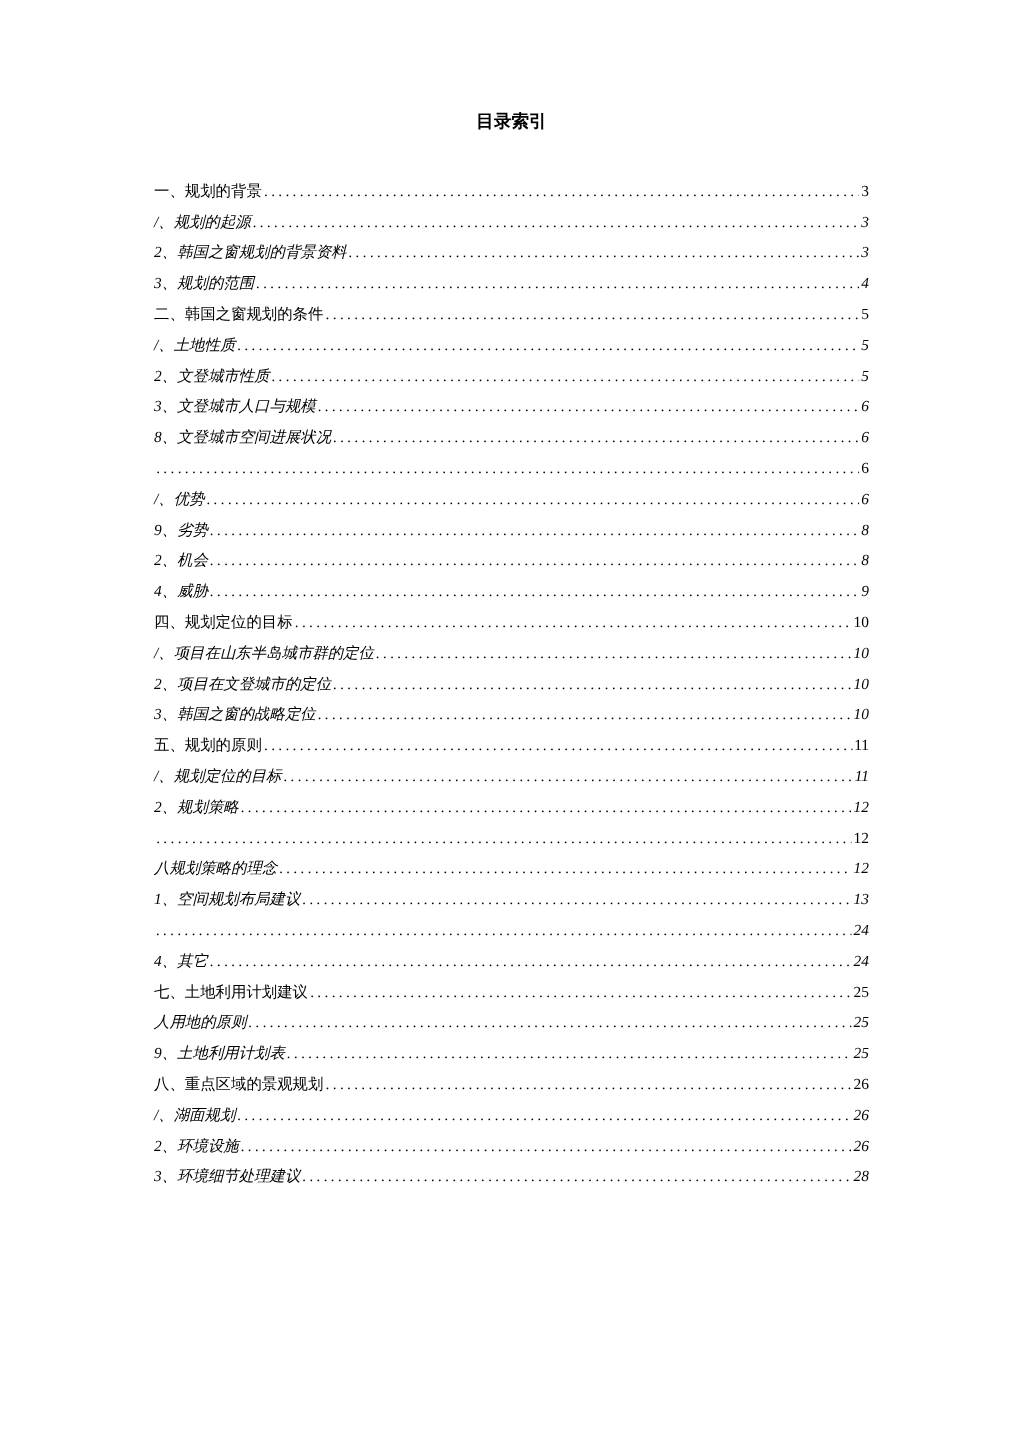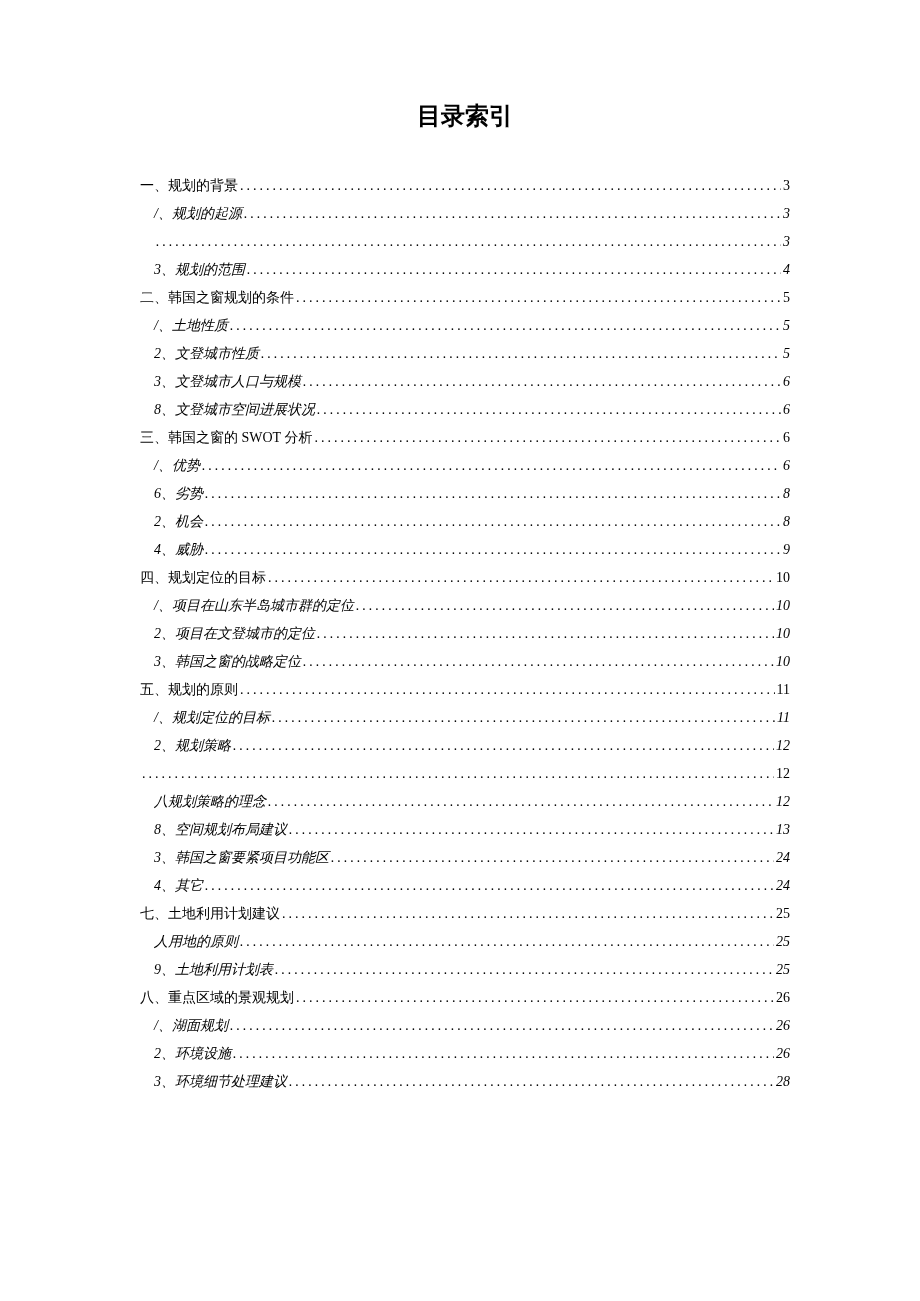--- a/index.html
+++ b/index.html
@@ -9,39 +9,38 @@
     }
     body {
       background: #ffffff;
       font-family: "SimSun", "宋体", serif;
       width: 920px;
       height: 1301px;
       padding: 100px 130px 60px 140px;
     }
     .title {
       text-align: center;
-      font-size: 24px;
+      font-size: 16px;
       font-weight: bold;
       margin-bottom: 40px;
       color: #000;
     }
     .toc-entry {
       display: flex;
       align-items: baseline;
       font-size: 14px;
       line-height: 2.0;
       color: #000;
       white-space: nowrap;
     }
     .toc-entry.level1 {
       margin-left: 0;
       font-style: normal;
     }
     .toc-entry.level2 {
-      margin-left: 14px;
       font-style: italic;
     }
     .toc-entry .label {
       flex-shrink: 0;
     }
     .toc-entry .dots {
       flex: 1;
       overflow: hidden;
       letter-spacing: 3px;
       color: #000;
@@ -62,20 +61,21 @@
       <span class="label">一、规划的背景</span>
       <span class="dots">........................................................................................................................................................................................................</span>
       <span class="page">3</span>
     </div>
     <div class="toc-entry level2">
       <span class="label">/、规划的起源</span>
       <span class="dots">........................................................................................................................................................................................................</span>
       <span class="page">3</span>
     </div>
     <div class="toc-entry level2">
+      <span class="label">2、韩国之窗规划的背景资料</span>
       <span class="dots">........................................................................................................................................................................................................</span>
       <span class="page">3</span>
     </div>
     <div class="toc-entry level2">
       <span class="label">3、规划的范围</span>
       <span class="dots">........................................................................................................................................................................................................</span>
       <span class="page">4</span>
     </div>
     <div class="toc-entry level1">
       <span class="label">二、韩国之窗规划的条件</span>
@@ -96,31 +96,30 @@
       <span class="label">3、文登城市人口与规模</span>
       <span class="dots">........................................................................................................................................................................................................</span>
       <span class="page">6</span>
     </div>
     <div class="toc-entry level2">
       <span class="label">8、文登城市空间进展状况</span>
       <span class="dots">........................................................................................................................................................................................................</span>
       <span class="page">6</span>
     </div>
     <div class="toc-entry level1">
-      <span class="label">三、韩国之窗的 SWOT 分析</span>
       <span class="dots">........................................................................................................................................................................................................</span>
       <span class="page">6</span>
     </div>
     <div class="toc-entry level2">
       <span class="label">/、优势</span>
       <span class="dots">........................................................................................................................................................................................................</span>
       <span class="page">6</span>
     </div>
     <div class="toc-entry level2">
-      <span class="label">6、劣势</span>
+      <span class="label">9、劣势</span>
       <span class="dots">........................................................................................................................................................................................................</span>
       <span class="page">8</span>
     </div>
     <div class="toc-entry level2">
       <span class="label">2、机会</span>
       <span class="dots">........................................................................................................................................................................................................</span>
       <span class="page">8</span>
     </div>
     <div class="toc-entry level2">
       <span class="label">4、威胁</span>
@@ -165,26 +164,25 @@
     <div class="toc-entry level1">
       <span class="dots">........................................................................................................................................................................................................</span>
       <span class="page">12</span>
     </div>
     <div class="toc-entry level2">
       <span class="label">八规划策略的理念</span>
       <span class="dots">........................................................................................................................................................................................................</span>
       <span class="page">12</span>
     </div>
     <div class="toc-entry level2">
-      <span class="label">8、空间规划布局建议</span>
+      <span class="label">1、空间规划布局建议</span>
       <span class="dots">........................................................................................................................................................................................................</span>
       <span class="page">13</span>
     </div>
     <div class="toc-entry level2">
-      <span class="label">3、韩国之窗要紧项目功能区</span>
       <span class="dots">........................................................................................................................................................................................................</span>
       <span class="page">24</span>
     </div>
     <div class="toc-entry level2">
       <span class="label">4、其它</span>
       <span class="dots">........................................................................................................................................................................................................</span>
       <span class="page">24</span>
     </div>
     <div class="toc-entry level1">
       <span class="label">七、土地利用计划建议</span>

